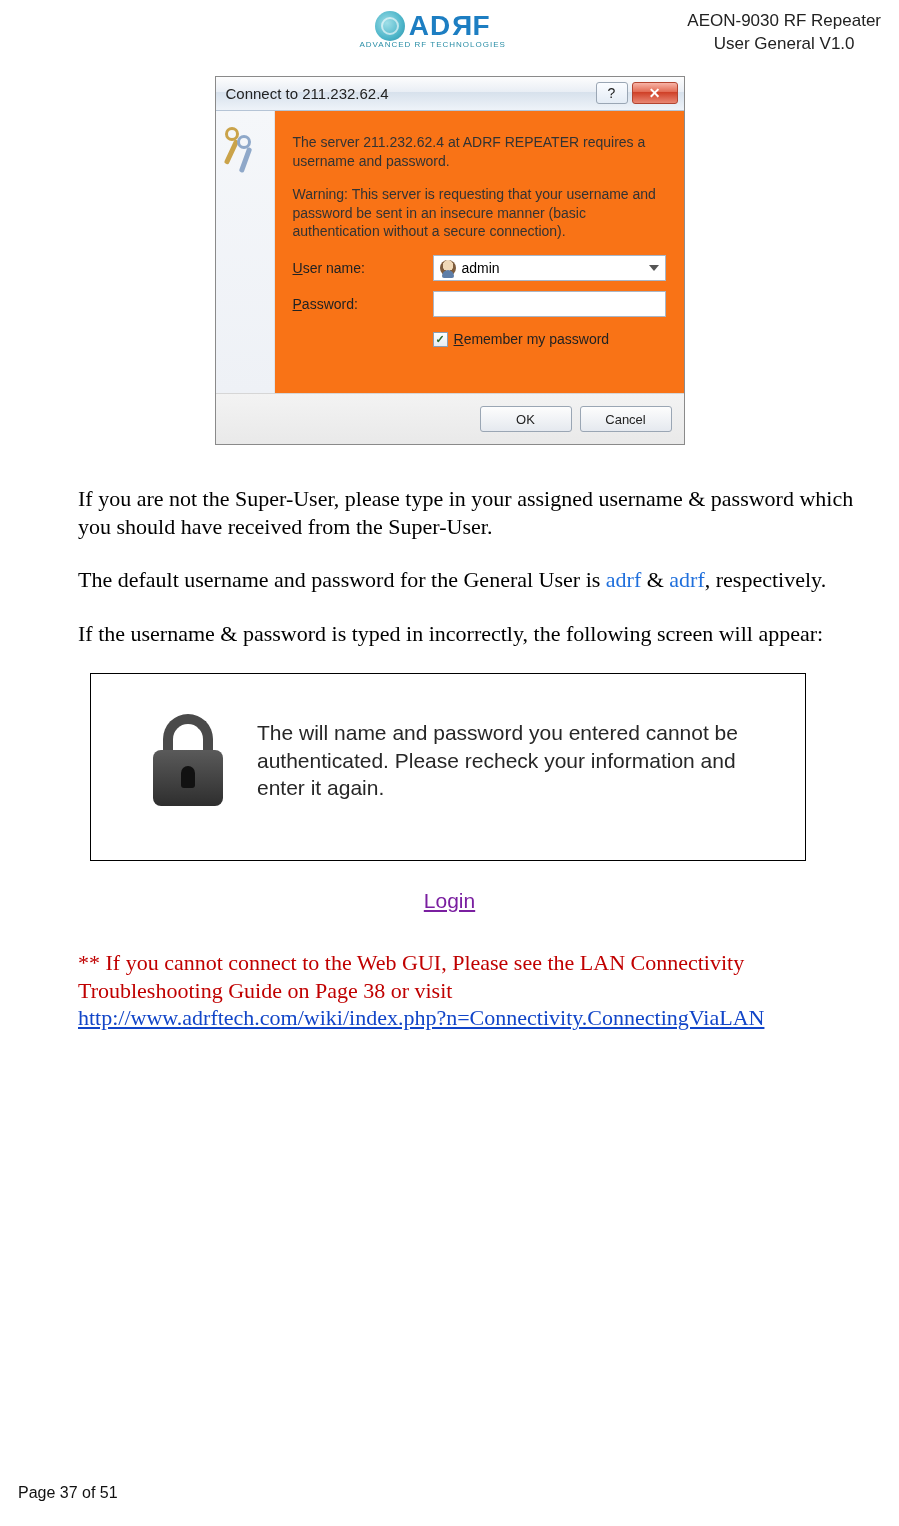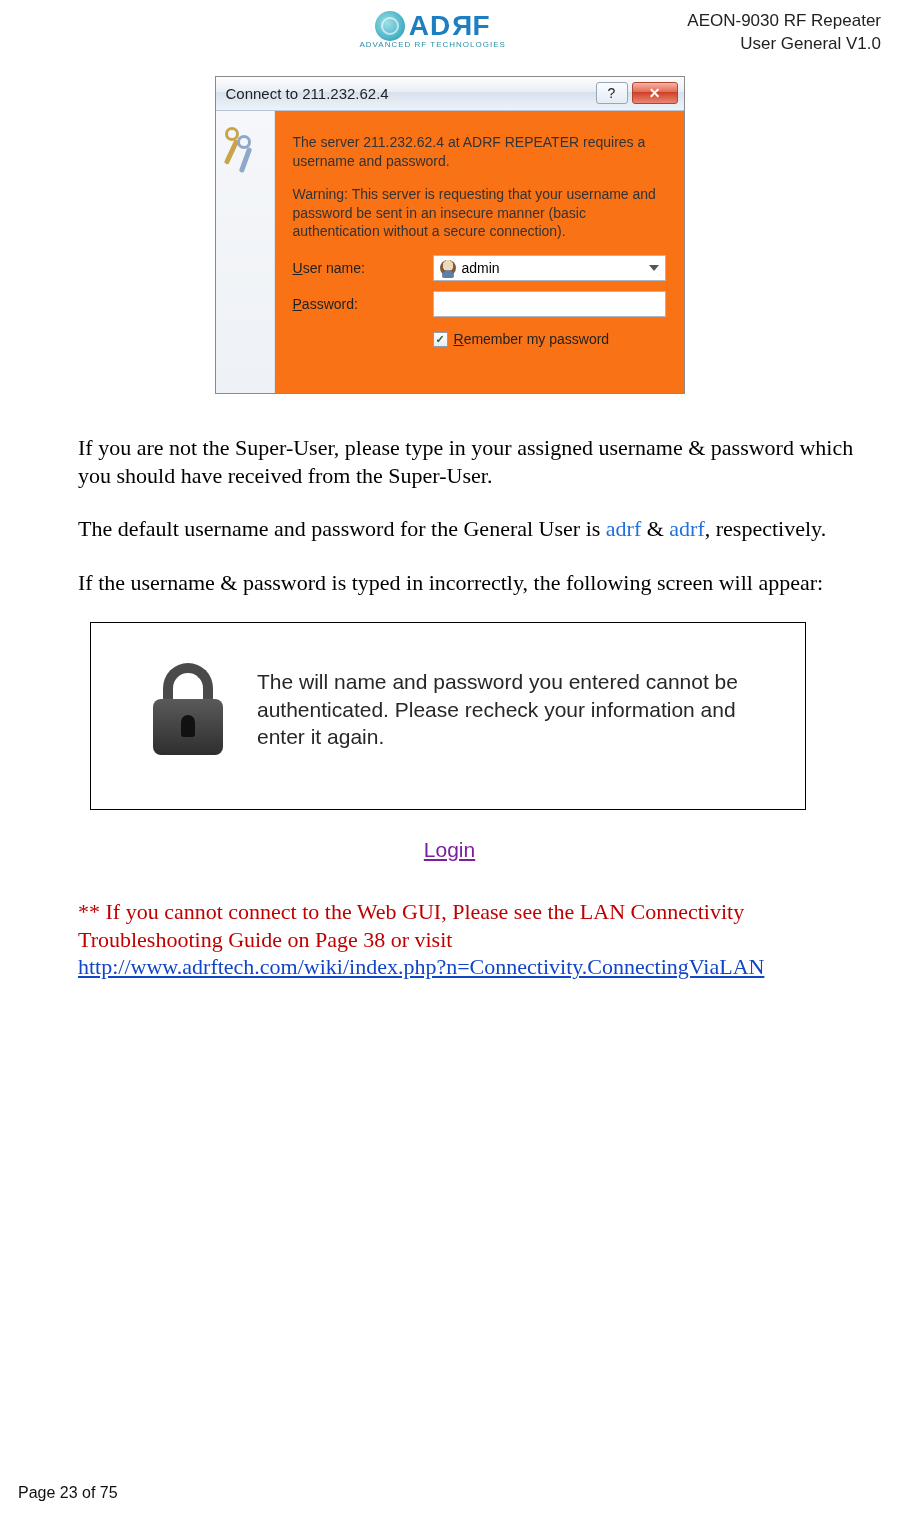--- a/index.html
+++ b/index.html
@@ -53,21 +53,21 @@
   }
   .logo-letters .flip { display:inline-block; transform: scaleX(-1); }
   .logo-sub {
     font-family: Arial, sans-serif;
     font-size: 8px;
     color: #2a8ea6;
     letter-spacing: 1px;
     margin-top: -2px;
   }
   .header-right {
-    text-align: right;
+    text-align: center;
     font-family: "Trebuchet MS", "Lucida Sans", sans-serif;
     font-size: 17px;
     color: #222;
     line-height: 1.35;
     white-space: nowrap;
   }
 
   
   .dialog1-wrap { text-align: center; margin: 10px 0 40px; }
   .dialog1 {
@@ -262,20 +262,24 @@
           <label><span class="u">P</span>assword:</label>
           <input type="password" class="pwd-input" value="" style="">
         </div>
 
         <div class="chk-row">
           <span class="chk">✓</span>
           <span><span class="u">R</span>emember my password</span>
         </div>
       </div>
     </div>
+    <div class="d1-buttons">
+      <button class="win-btn">OK</button>
+      <button class="win-btn">Cancel</button>
+    </div>
   </div>
 </div>
 
 <p class="para">If you are not the Super-User, please type in your assigned username &amp; password which you should have received from the Super-User.</p>
 
 <p class="para">
   <span>The default username and password for the General User is </span><span class="blue">adrf</span><span> &amp; </span><span class="blue">adrf</span><span>, respectively.</span>
 </p>
 
 <p class="para">If the username &amp; password is typed in incorrectly, the following screen will appear:</p>
@@ -292,14 +296,14 @@
 <div class="login-link">
   <a>Login</a>
 </div>
 
 <p class="para">
   <span class="red">** If you cannot connect to the Web GUI, Please see the LAN Connectivity Troubleshooting Guide on Page 38 or visit</span><br>
   <a class="link">http://www.adrftech.com/wiki/index.php?n=Connectivity.ConnectingViaLAN</a>
 </p>
 
 <div class="page-footer">
-  <span>Page 23 of 75</span>
+  <span>Page 37 of 51</span>
 </div>
 
 </body></html>

